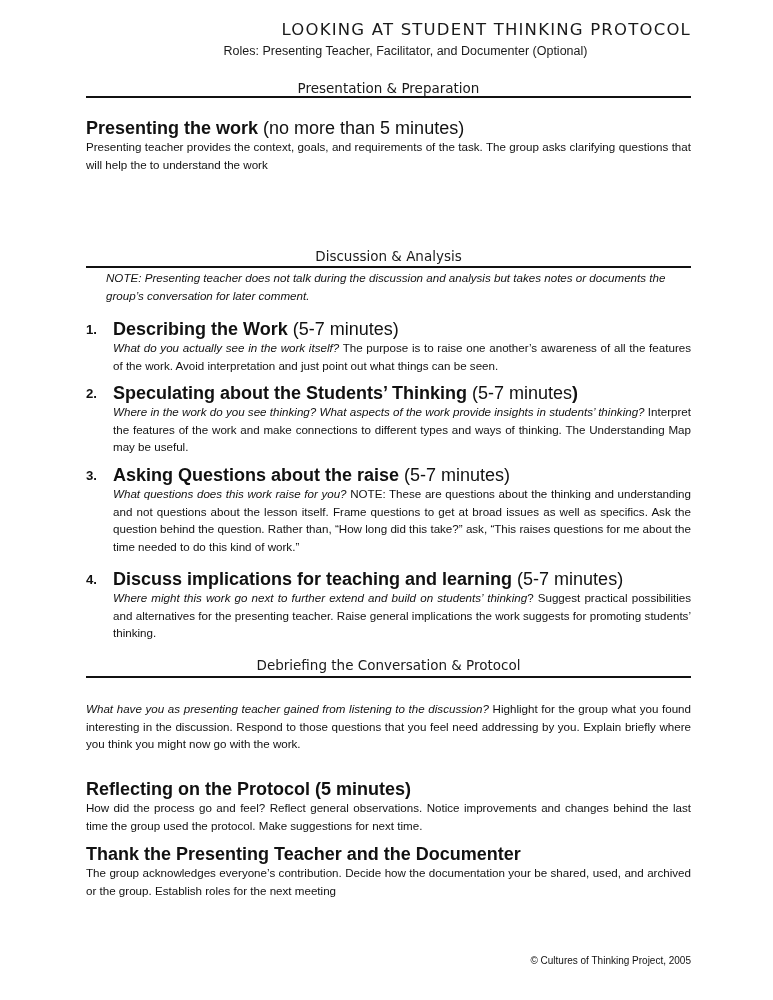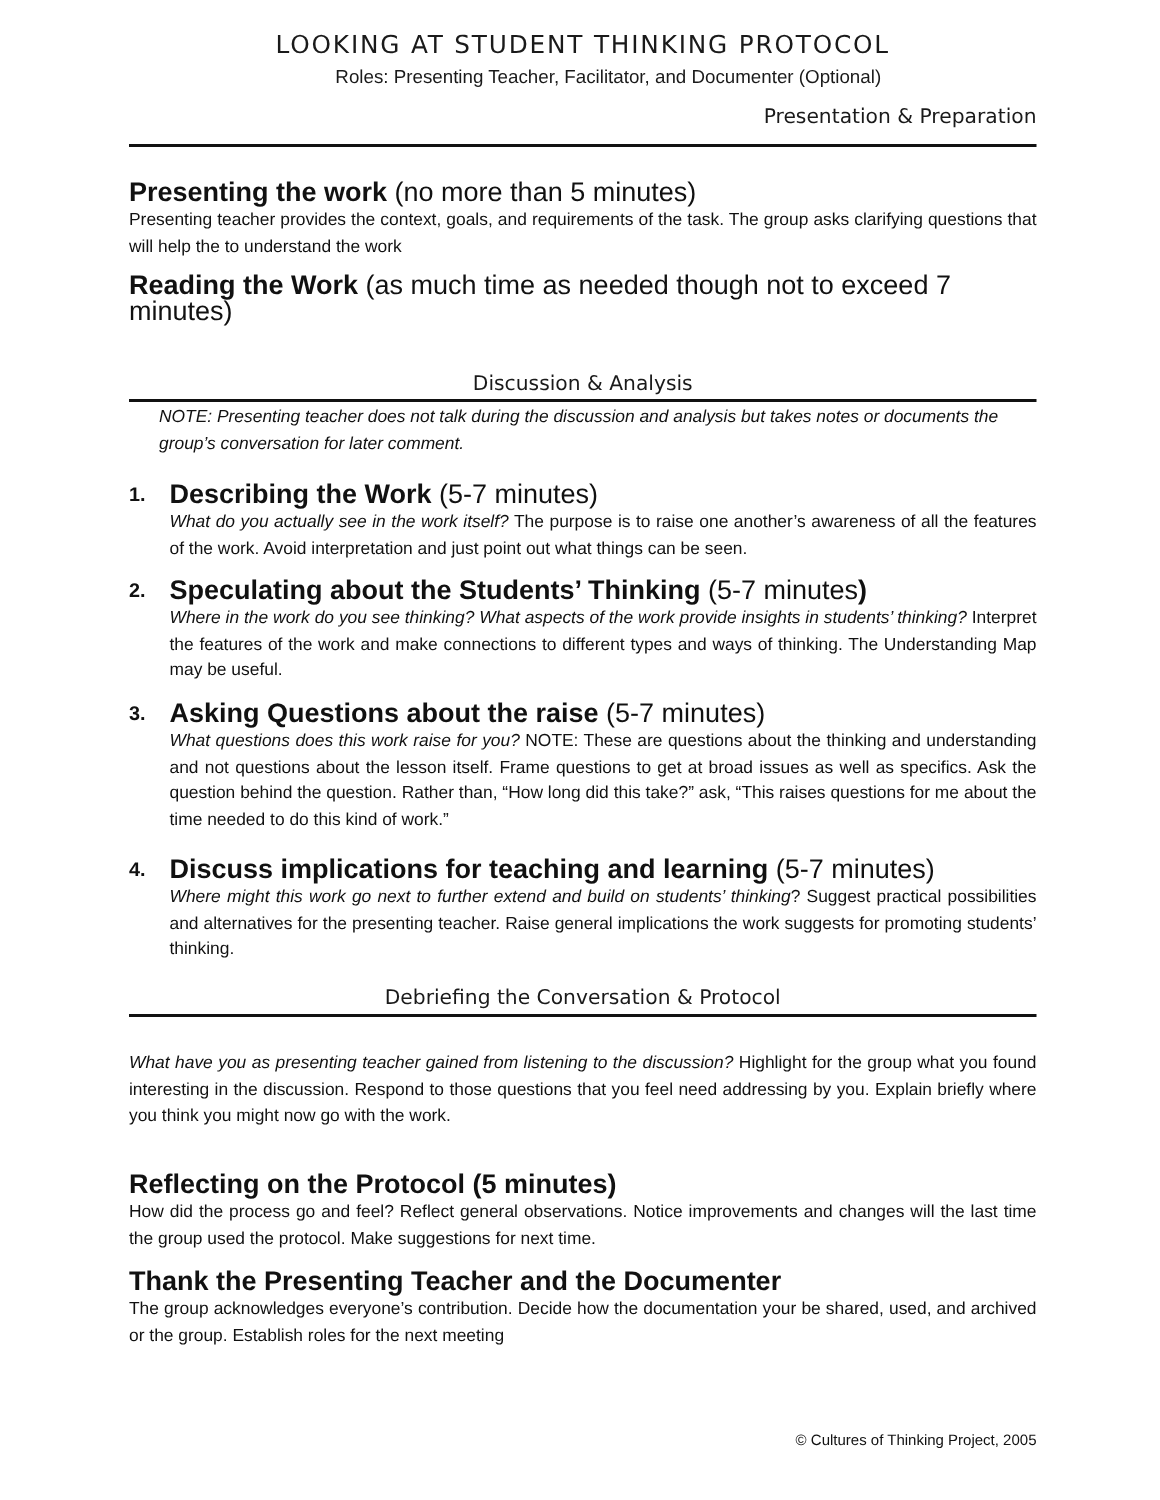--- a/index.html
+++ b/index.html
@@ -19,21 +19,21 @@
       position: absolute;
       left: 86px;
       top: 0;
       width: 605px;
     }
     .title {
       position: absolute;
       top: 20px;
       left: 0;
       width: 605px;
-      text-align: center;
+      text-align: right;
       font-family: "DejaVu Sans", sans-serif;
       font-size: 16.5px;
       letter-spacing: 1.2px;
       color: #1a1a1a;
       font-weight: normal;
       margin: 0;
     }
     .subtitle {
       position: absolute;
       top: 44px;
@@ -114,30 +114,29 @@
     i { font-style: italic; }
   </style>
 </head>
 <body>
 
 <div class="page">
 
   <h1 class="title">LOOKING AT STUDENT THINKING PROTOCOL</h1>
   <div class="subtitle">Roles: Presenting Teacher, Facilitator, and Documenter (Optional)</div>
 
-  <h2 class="section-head" style="top:70px;text-align:right;">Presentation &amp; Preparation</h2>
+  <h2 class="section-head" style="top:80px;">Presentation &amp; Preparation</h2>
   <div class="rule" style="top:96px;"></div>
 
   <div class="block" style="top:120px;">
     <p class="block-head"><b>Presenting the work</b><span> (no more than 5 minutes)</span></p>
     <p class="body-text">Presenting teacher provides the context, goals, and requirements of the task.  The group asks clarifying questions that will help the to understand the work</p>
   </div>
 
   <div class="block" style="top:182px;">
-    <p class="block-head"><b>Reading the Work</b><span>  (as much time as needed though not to exceed 7 minutes)</span></p>
   </div>
 
   <h2 class="section-head" style="top:248px;">Discussion &amp; Analysis</h2>
   <div class="rule" style="top:266px;"></div>
   <div class="note" style="top:269px; left:20px; width:560px;">NOTE: Presenting teacher does not talk during the discussion and analysis but takes notes or documents the group’s conversation for later comment.</div>
 
   <div class="step" style="top:321px;">
     <span class="step-num">1.</span>
     <div class="step-content">
       <p class="block-head"><b>Describing the Work</b><span> (5-7 minutes)</span></p>
@@ -171,21 +170,21 @@
 
   <h2 class="section-head" style="top:657px;">Debriefing the Conversation &amp; Protocol</h2>
   <div class="rule" style="top:676px;"></div>
 
   <div class="block" style="top:699px;">
     <p class="body-text"><i>What have you as presenting teacher gained from listening to the discussion?</i><span>  Highlight for the group what you found interesting in the discussion.  Respond to those questions that you feel need addressing by you.  Explain briefly where you think you might now go with the work.</span></p>
   </div>
 
   <div class="block" style="top:781px;">
     <p class="block-head"><b>Reflecting on the Protocol (5 minutes)</b><span></span></p>
-    <p class="body-text">How did the process go and feel?  Reflect general observations. Notice improvements and changes will the last time the group used the protocol. Make suggestions for next time.</p>
+    <p class="body-text">How did the process go and feel?  Reflect general observations. Notice improvements and changes behind the last time the group used the protocol. Make suggestions for next time.</p>
   </div>
 
   <div class="block" style="top:846px;">
     <p class="block-head"><b>Thank the Presenting Teacher and the Documenter</b><span></span></p>
     <p class="body-text">The group acknowledges everyone’s contribution.  Decide how the documentation your be shared, used, and archived or the group. Establish roles for the next meeting</p>
   </div>
 
   <div class="footer">© Cultures of Thinking Project, 2005</div>
 </div>
 

